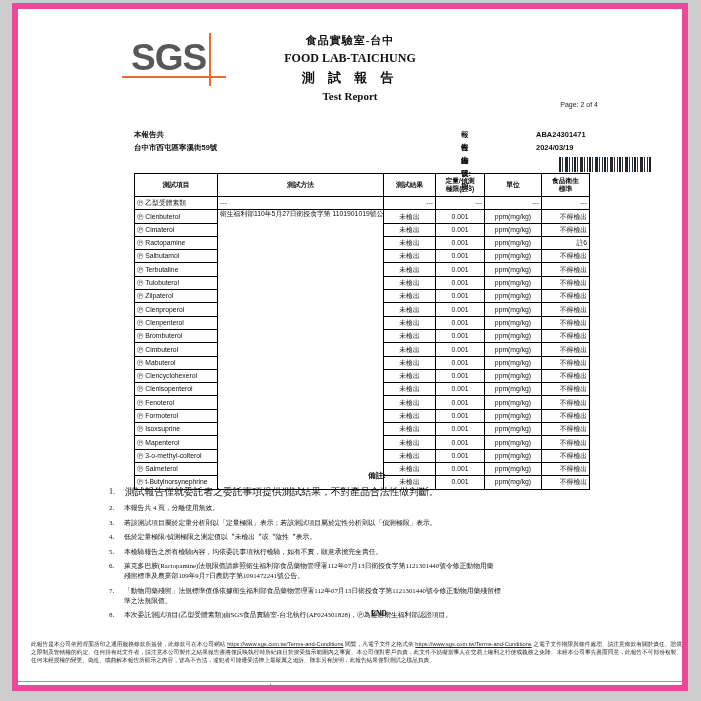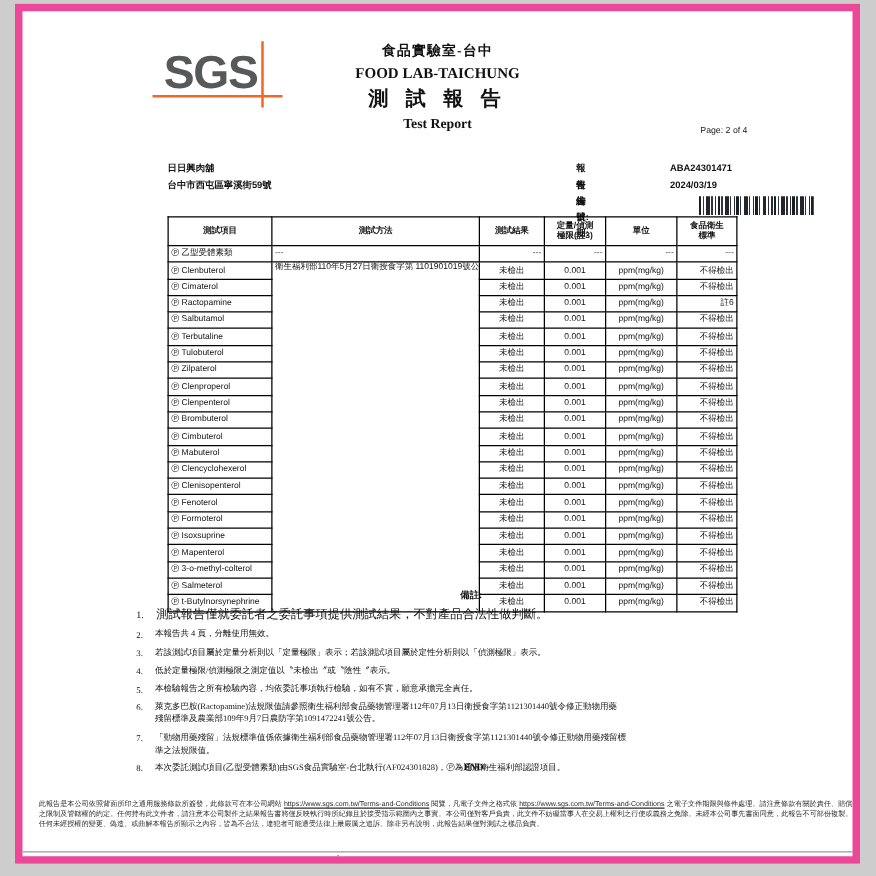--- a/index.html
+++ b/index.html
@@ -10,21 +10,21 @@
   .abs{position:absolute;}
 
   
   .logo-text{font-family:"Liberation Sans",sans-serif;font-weight:bold;
              font-size:37px;color:#57585a;letter-spacing:-1px;line-height:1;}
   .logo-underline{background:#f26822;height:2px;}
   .logo-vline{background:#f26822;width:2px;}
   .title-block{left:0;width:100%;text-align:center;top:24px;}
   .title-zh{font-family:"Liberation Serif",serif;font-weight:bold;font-size:11px;letter-spacing:1px;}
   .title-en{font-family:"Liberation Serif",serif;font-weight:bold;font-size:12px;margin-top:3px;text-align:center;}
-  .report-zh{font-family:"Liberation Serif",serif;font-weight:bold;font-size:16px;letter-spacing:5px;margin-top:3px;}
+  .report-zh{font-family:"Liberation Serif",serif;font-weight:bold;font-size:13px;letter-spacing:5px;margin-top:3px;}
   .report-en{font-family:"Liberation Serif",serif;font-weight:bold;font-size:11px;margin-top:3px;}
   .page-label{font-size:7px;color:#222;}
 
   
   .client{font-weight:bold;font-size:7.5px;line-height:13px;}
   .meta-label{font-weight:bold;font-size:7.5px;}
   .meta-value{font-weight:bold;font-size:7.5px;}
   .barcode{height:15px;width:92px;
      background:repeating-linear-gradient(90deg,
        #1c1c24 0 2px,#fff 2px 3px,#2c3a36 3px 4px,#fff 4px 6px,
@@ -79,21 +79,21 @@
   <div class="abs title-block">
     <div class="title-zh">食品實驗室-台中</div>
     <div class="title-en">FOOD LAB-TAICHUNG</div>
     <div class="report-zh">測 試 報 告</div>
     <div class="report-en">Test Report</div>
   </div>
 
   <div class="abs page-label" style="right:84px;top:92px;">Page: 2 of 4</div>
 
   <div class="abs client" style="left:116px;top:119px;">
-    <div>日日興肉舖</div>
+    <div>本報告共</div>
     <div>台中市西屯區寧溪街59號</div>
   </div>
 
   <div class="abs" style="left:443px;top:119px;line-height:13px;">
     <span class="meta-label abs" style="left:0;top:0;">報告編號:</span>
     <span class="meta-value abs" style="left:75px;top:0;">ABA24301471</span>
     <span class="meta-label abs" style="left:0;top:13px;">報告日期:</span>
     <span class="meta-value abs" style="left:75px;top:13px;">2024/03/19</span>
   </div>
   <div class="abs barcode" style="left:541px;top:148px;"></div>

